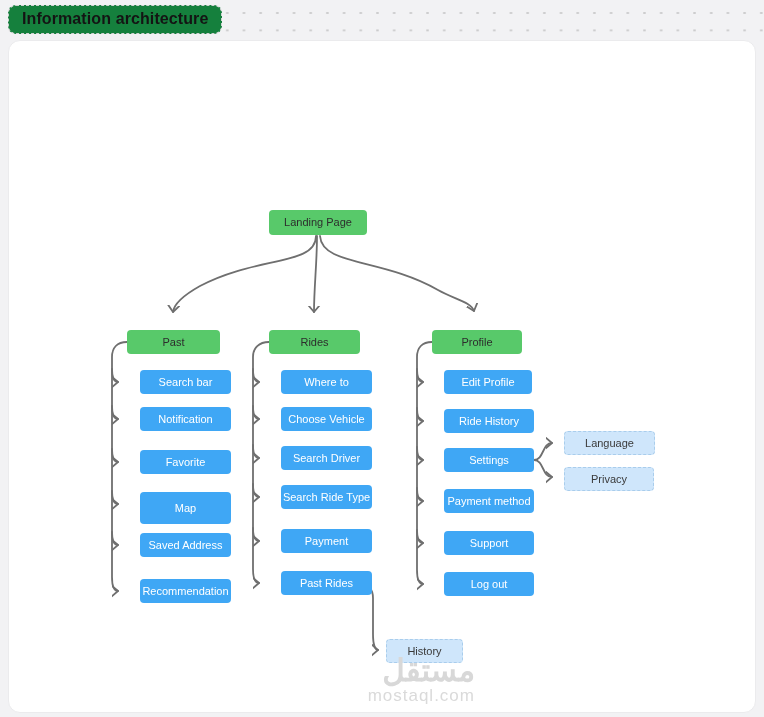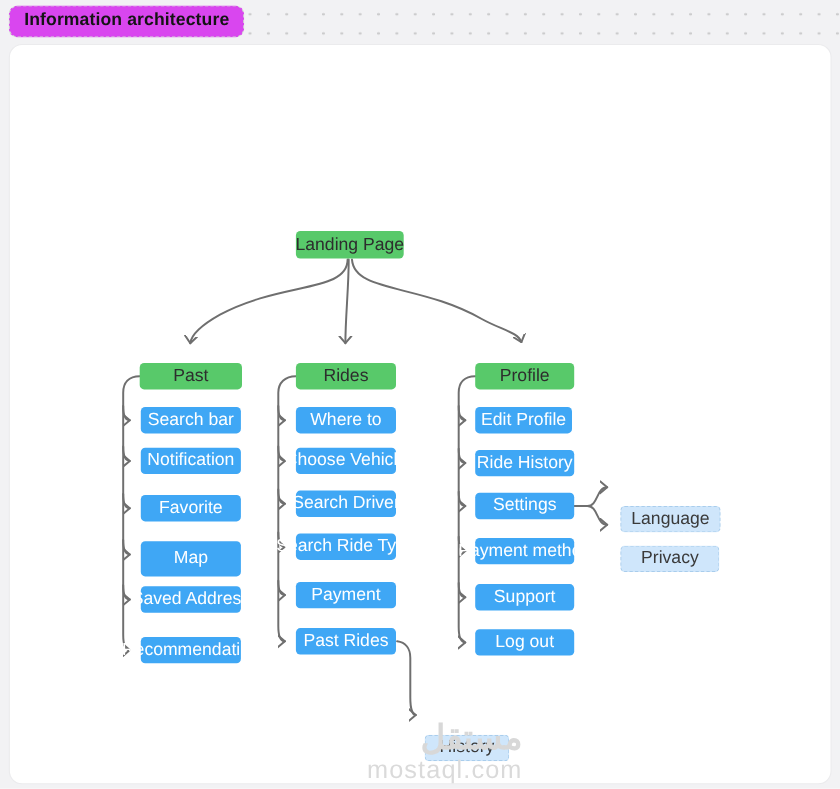--- a/index.html
+++ b/index.html
@@ -20,55 +20,54 @@
   }
   .dot-strip{
     position:absolute;left:0;top:0;width:764px;height:40px;
     background-image:radial-gradient(circle, #cccccd 1px, transparent 1.4px);
     background-size:16.7px 17.4px;
     background-position:2px 4.3px;
   }
   .frame-title{
     position:absolute;left:8px;top:5px;
     padding:4px 13px 5px 13px;
-    background:#d946ef;
+    background:#15803d;
     border:1px dashed #d2d2d3;
     border-radius:8px;
     font-size:16px;font-weight:700;color:#141414;
     letter-spacing:.1px;
     white-space:nowrap;
   }
   .canvas{
     position:absolute;left:8px;top:40px;width:748px;height:673px;
     background:#ffffff;
     border:1px solid #ebebed;
     border-radius:12px;
   }
   svg.wires{position:absolute;left:0;top:0;width:764px;height:717px;pointer-events:none;}
   .node{
     position:absolute;
     display:flex;align-items:center;justify-content:center;
-    font-size:16px;line-height:1;
+    font-size:11px;line-height:1;
     border-radius:4px;
     white-space:nowrap;
   }
   .node.green{background:var(--green);color:#2d2d2d;}
-  .node.blue{background:var(--blue);color:#ffffff;}
+  .node.blue{background:var(--blue);color:#ffffff;margin-left:12px;}
   .node.light{
     background:var(--lightblue);
     border:1px dashed var(--lightblue-border);
     color:#3a3a3a;
-    margin-top:29px;
   }
   .watermark{
     position:absolute;left:300px;top:655px;width:175px;
     text-align:right;color:#d8d8d8;pointer-events:none;
   }
   .watermark .ar{font-size:31px;font-weight:700;line-height:1.05;direction:rtl;}
-  .watermark .en{font-size:23px;color:#dadada;letter-spacing:1px;margin-top:-2px;}
+  .watermark .en{font-size:17px;color:#dadada;letter-spacing:1px;margin-top:-2px;}
 </style>
 </head>
 <body>
 
 <div class="dot-strip"></div>
 
 <div class="frame-title">Information architecture</div>
 
 <div class="canvas"></div>
 

